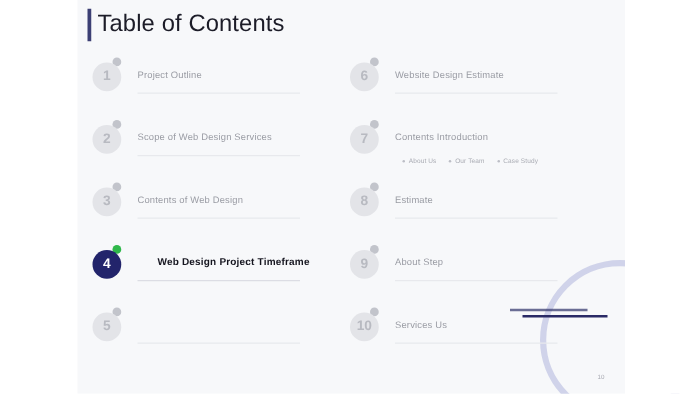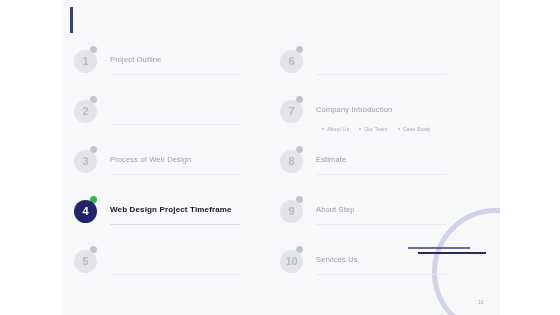--- a/index.html
+++ b/index.html
@@ -151,20 +151,21 @@
     font-size: 7.5px;
     color: #9a9ca4;
     white-space: nowrap;
     letter-spacing: .15px;
     text-align: right;
   }
   .toc-label.active {
     color: #15151f;
     font-weight: bold;
     font-size: 8px;
+    margin-left: 16px;
   }
 
   .divider {
     position: absolute;
     left: 38px;
     top: 30px;
     width: 130px;
     height: 1px;
     background: #e8e9ed;
   }
@@ -214,40 +215,42 @@
 
   <div id="ring"></div>
   <div id="ring-mask"></div>
 
   <div id="rule-wrap">
     <div id="rule-top"></div>
     <div id="rule-bottom"></div>
   </div>
 
   <div id="title-bar"></div>
+  <div id="title">Table of Contents</div>
 
   <div class="col" id="col-left">
 
     <div class="toc-item">
       <div class="dot"></div>
       <div class="badge">1</div>
       <div class="toc-label">Project Outline</div>
       <div class="divider"></div>
     </div>
 
     <div class="toc-item">
       <div class="dot"></div>
       <div class="badge">2</div>
+      <div class="toc-label">Scope of Web Design Services</div>
       <div class="divider"></div>
     </div>
 
     <div class="toc-item">
       <div class="dot"></div>
       <div class="badge">3</div>
-      <div class="toc-label">Process of Web Design</div>
+      <div class="toc-label">Contents of Web Design</div>
       <div class="divider"></div>
     </div>
 
     <div class="toc-item">
       <div class="dot active"></div>
       <div class="badge active">4</div>
       <div class="toc-label active">Web Design Project Timeframe</div>
       <div class="divider active"></div>
     </div>
 
@@ -257,27 +260,28 @@
       <div class="divider"></div>
     </div>
 
   </div>
 
   <div class="col" id="col-right">
 
     <div class="toc-item">
       <div class="dot"></div>
       <div class="badge">6</div>
+      <div class="toc-label">Website Design Estimate</div>
       <div class="divider"></div>
     </div>
 
     <div class="toc-item">
       <div class="dot"></div>
       <div class="badge">7</div>
-      <div class="toc-label">Company Introduction</div>
+      <div class="toc-label">Contents Introduction</div>
       <div class="subs">
         <span class="sub">
           <span class="sub-bullet"></span>
           <span>About Us</span>
         </span>
         <span class="sub">
           <span class="sub-bullet"></span>
           <span>Our Team</span>
         </span>
         <span class="sub">

